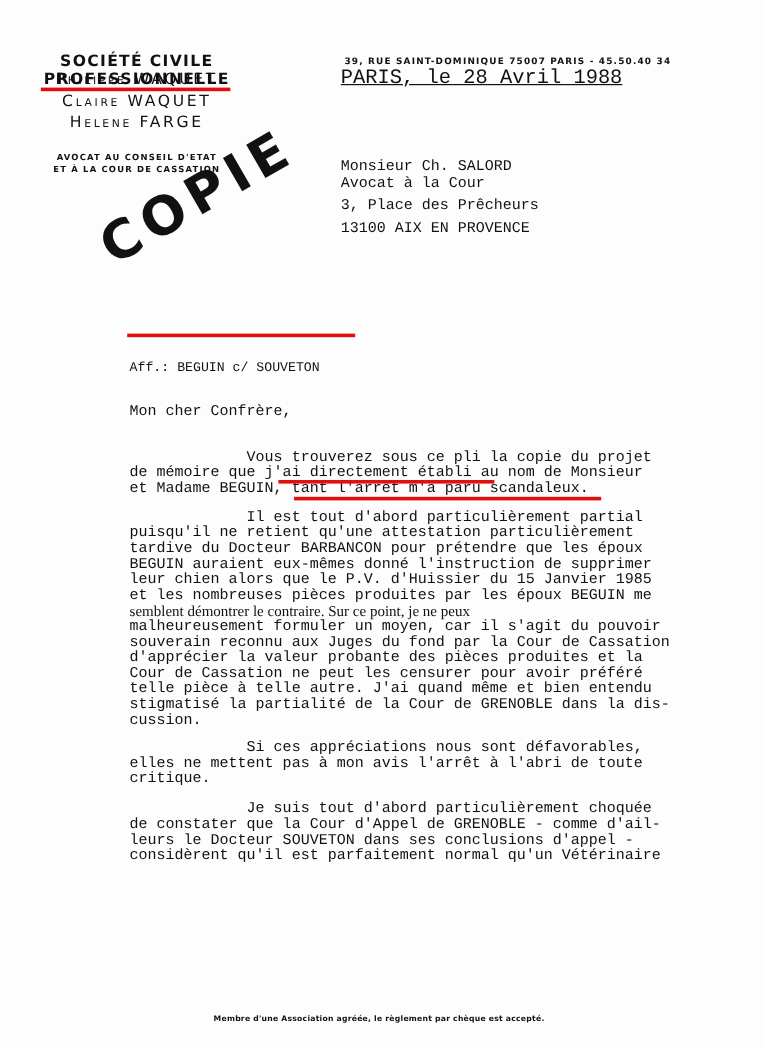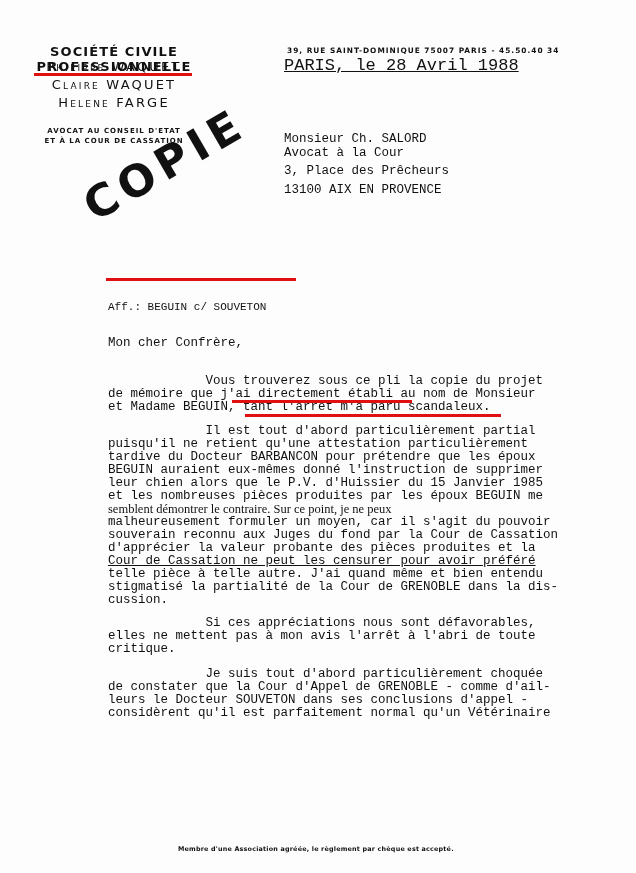--- a/index.html
+++ b/index.html
@@ -77,21 +77,21 @@
   <div class="abs mono body-text" style="top:0px;">             Il est tout d'abord particulièrement partial</div>
   <div class="abs mono body-text" style="top:13px;">puisqu'il ne retient qu'une attestation particulièrement</div>
   <div class="abs mono body-text" style="top:26px;text-align:center;">tardive du Docteur BARBANCON pour prétendre que les époux</div>
   <div class="abs mono body-text" style="top:39px;">BEGUIN auraient eux-mêmes donné l'instruction de supprimer</div>
   <div class="abs mono body-text" style="top:52px;">leur chien alors que le P.V. d'Huissier du 15 Janvier 1985</div>
   <div class="abs mono body-text" style="top:65px;">et les nombreuses pièces produites par les époux BEGUIN me</div>
   <div class="abs mono body-text" style="top:78px;font-family:Liberation Serif, serif;">semblent démontrer le contraire. Sur ce point, je ne peux</div>
   <div class="abs mono body-text" style="top:91px;">malheureusement formuler un moyen, car il s'agit du pouvoir</div>
   <div class="abs mono body-text" style="top:104px;">souverain reconnu aux Juges du fond par la Cour de Cassation</div>
   <div class="abs mono body-text" style="top:117px;">d'apprécier la valeur probante des pièces produites et la</div>
-  <div class="abs mono body-text" style="top:130px;text-decoration:underline;">Cour de Cassation ne peut les censurer pour avoir préféré</div>
+  <div class="abs mono body-text" style="top:130px;">Cour de Cassation ne peut les censurer pour avoir préféré</div>
   <div class="abs mono body-text" style="top:143px;">telle pièce à telle autre. J'ai quand même et bien entendu</div>
   <div class="abs mono body-text" style="top:156px;">stigmatisé la partialité de la Cour de GRENOBLE dans la dis-</div>
   <div class="abs mono body-text" style="top:169px;">cussion.</div>
 </div>
 
 <div class="abs" style="left:0; top:617px;">
   <div class="abs mono body-text" style="top:0px;">             Si ces appréciations nous sont défavorables,</div>
   <div class="abs mono body-text" style="top:13px;">elles ne mettent pas à mon avis l'arrêt à l'abri de toute</div>
   <div class="abs mono body-text" style="top:26px;">critique.</div>
 </div>

